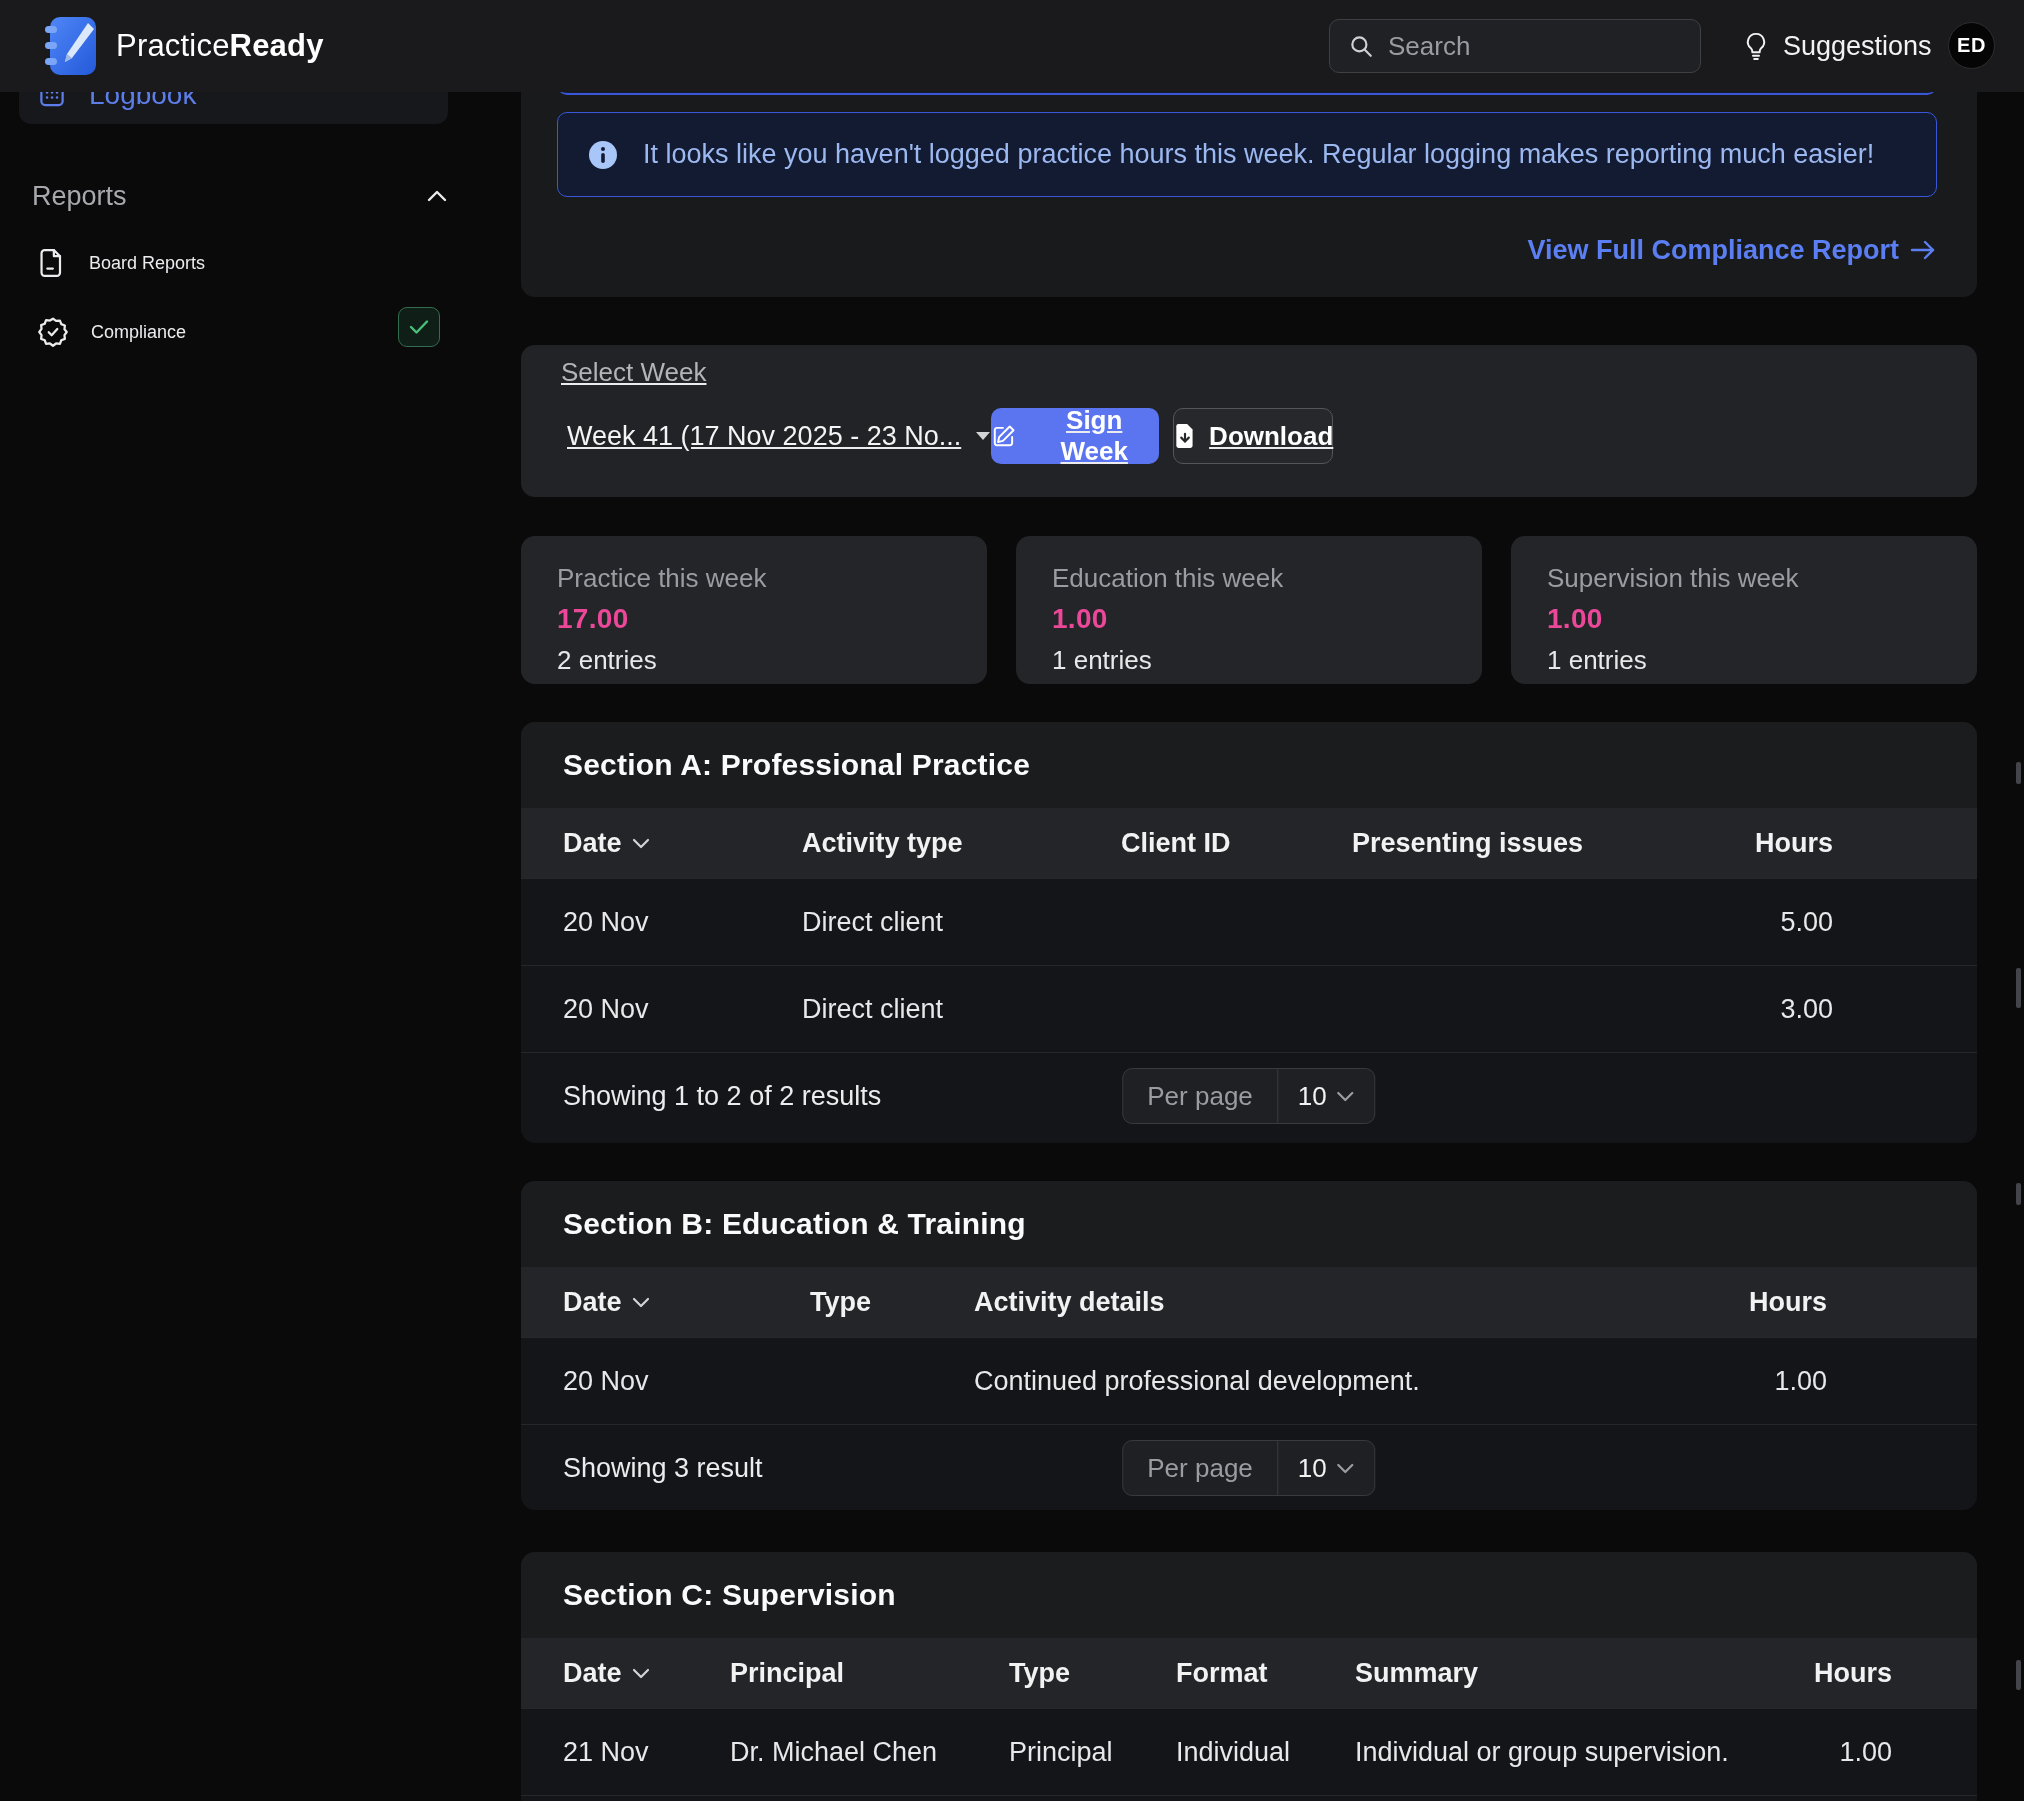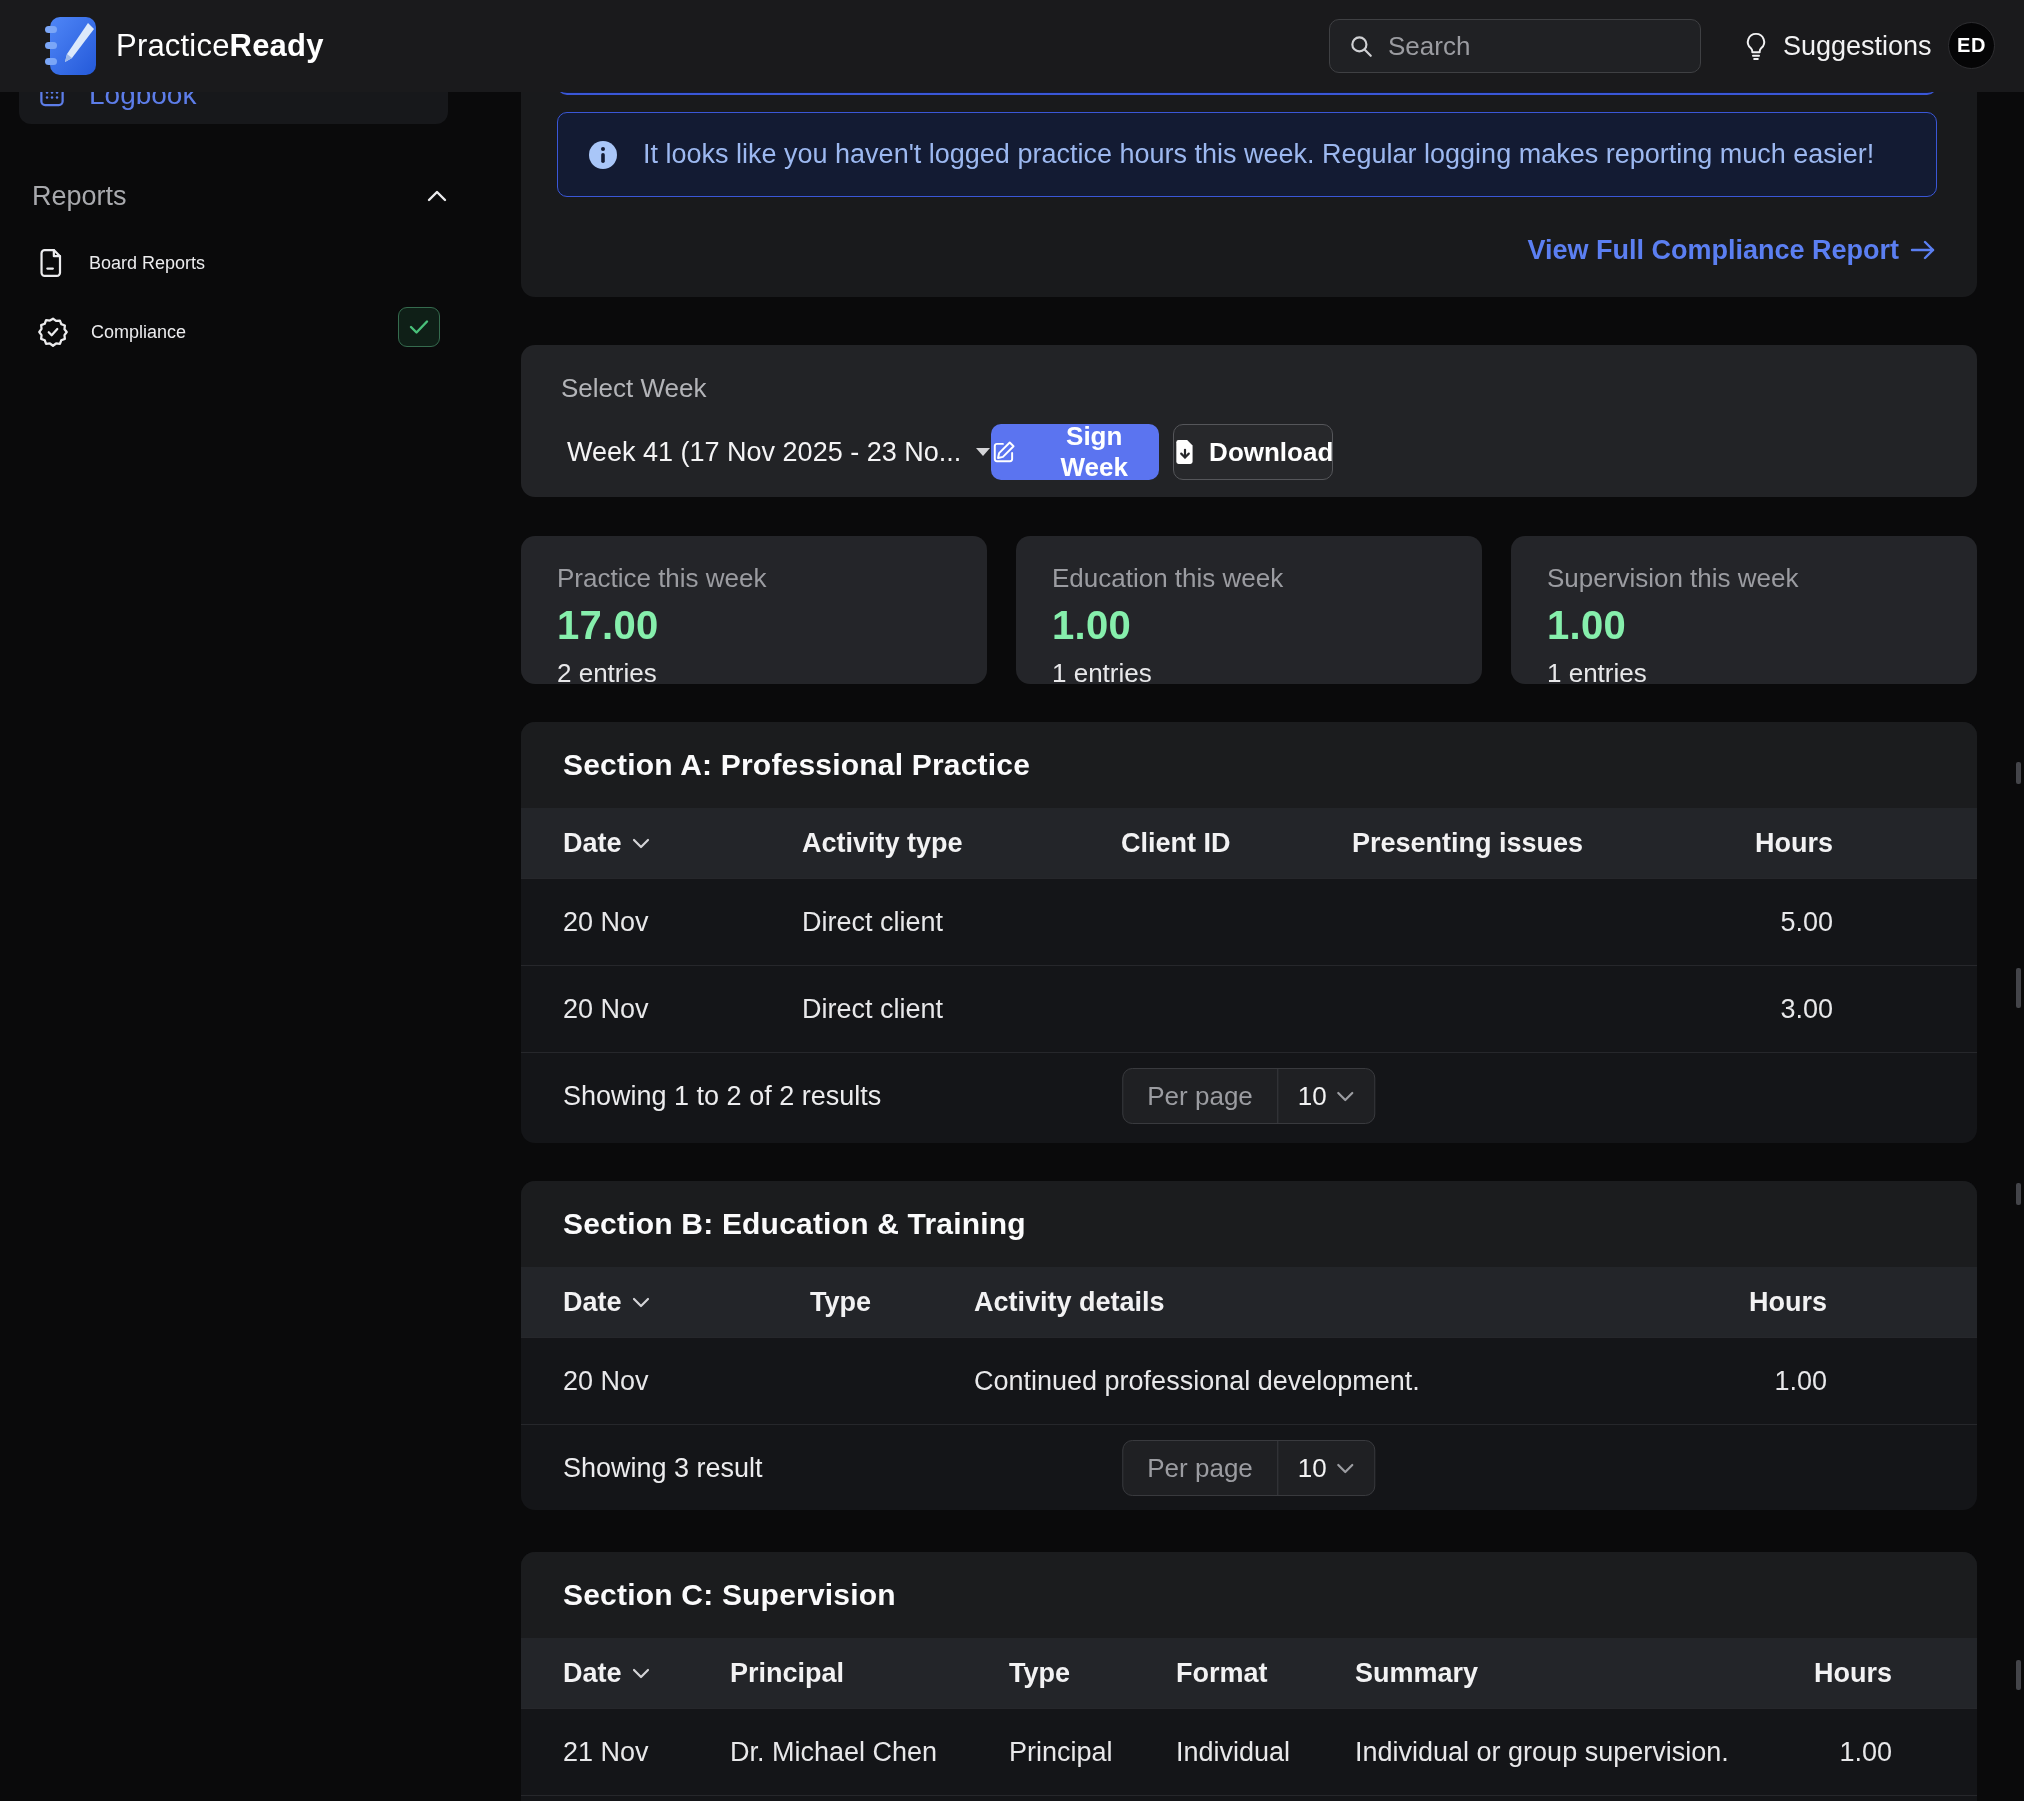--- a/index.html
+++ b/index.html
@@ -78,35 +78,35 @@
     display:flex; align-items:center; padding-left:30px; gap:25px;
   }
   .alert .msg { font-size:27px; color:#9cb8f0; }
   .report-link {
     position:absolute; right:40px; top:160px; height:40px;
     display:flex; align-items:center; gap:10px;
     font-size:27px; font-weight:600; color:#5b7ff2; cursor:pointer;
   }
 
   
-  .week-card { top:345px; height:152px; background:#222326; padding:28px 40px; }
+  .week-card { top:345px; height:152px; background:#222326; padding:12px 40px;text-decoration:underline; }
   .week-label { font-size:26px; color:#b3b4b8; }
   .week-row { margin-top:20px; display:flex; align-items:center; justify-content:flex-start; }
   .week-select { display:flex; align-items:center; gap:14px; cursor:pointer; padding-left:6px; }
   .week-select .val { font-size:27px; color:#f4f4f5; }
   .week-buttons { display:flex; gap:14px; }
   .btn { height:56px; border-radius:10px; display:flex; align-items:center; justify-content:center; gap:12px; font-size:26px; font-weight:600; cursor:pointer; border:none; font-family:"Liberation Sans", sans-serif; }
   .btn-primary { width:168px; background:#5b74f0; color:#ffffff; }
   .btn-secondary { width:160px; background:#27282b; color:#ffffff; border:1.5px solid #55565a; }
 
   
   .stats-row { position:absolute; top:536px; left:0; width:1456px; height:148px; display:flex; gap:29px; }
   .stat-card { flex:1; background:#242529; border-radius:14px; padding:27px 36px; }
   .stat-label { font-size:26px; color:#9b9ca1; }
-  .stat-value { font-size:40px; font-weight:bold; color:#86efac; margin-top:9px; letter-spacing:0.3px; }
+  .stat-value { font-size:28px; font-weight:bold; color:#ec4899; margin-top:9px; letter-spacing:0.3px; }
   .stat-entries { font-size:26px; color:#e8e8ea; margin-top:10px; }
 
   
   .section-card { background:#141518; overflow:hidden; }
   .sec-a { top:722px; height:421px; }
   .sec-b { top:1181px; height:329px; }
   .sec-c { top:1552px; height:340px; }
   .sec-title-band { height:86px; background:#1b1c1e; display:flex; align-items:center; padding-left:42px; }
   .sec-title { font-size:30px; font-weight:600; color:#fbfbfc; letter-spacing:0.2px; }
   .thead { height:70px; background:#232529; display:grid; align-items:center; padding:0 42px; }

